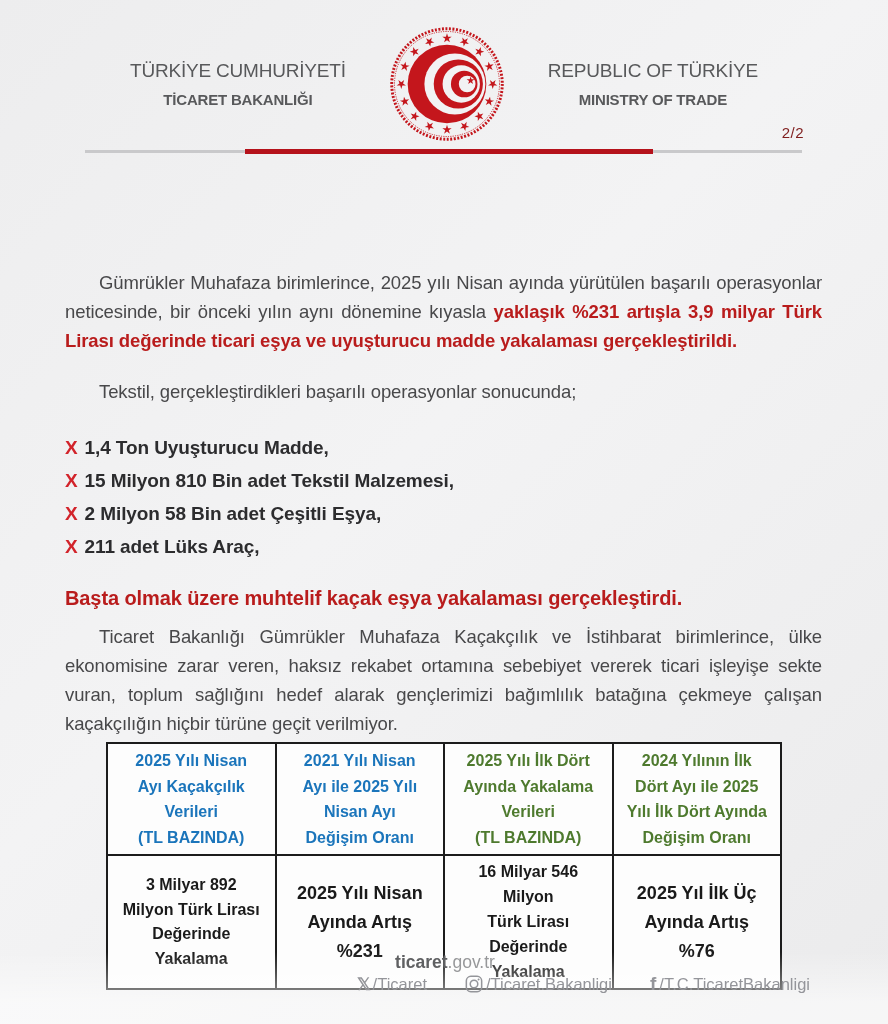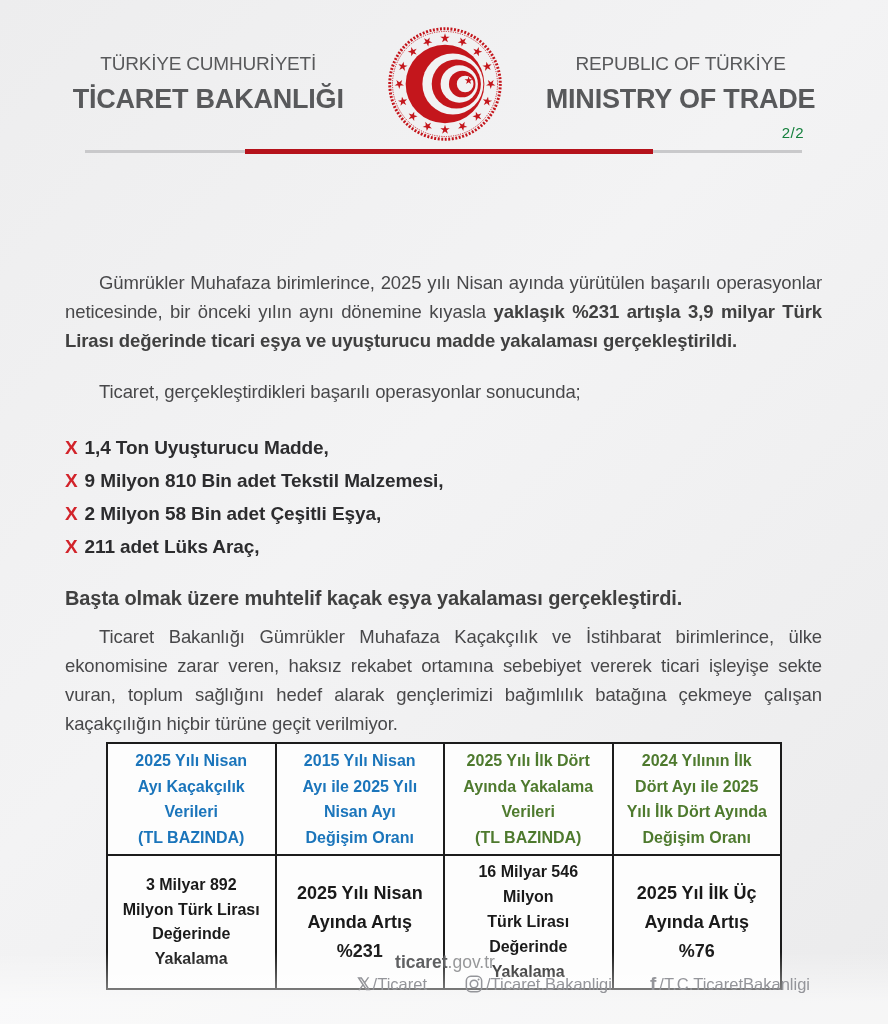--- a/index.html
+++ b/index.html
@@ -13,26 +13,26 @@
   }
   .page { position:relative; width:888px; height:1024px; }
 
   
   .header {
     display:flex; justify-content:center; align-items:center;
     gap:42px; padding-top:32px; height:136px;
   }
   .header-text { text-align:center; color:#58595b; letter-spacing:-0.2px; }
   .header-text .ln1 { font-size:19px; font-weight:400; }
-  .header-text .ln2 { font-size:27px; font-weight:700; margin-top:9px; }
+  .header-text .ln2 { font-size:15px; font-weight:700; margin-top:9px; }
   .logo-wrap { width:118px; height:118px; flex:0 0 auto; }
 
   .page-num {
     position:absolute; top:124px; right:84px;
-    color:#15803d; font-size:15px; letter-spacing:0.5px;
+    color:#7f1d1d; font-size:15px; letter-spacing:0.5px;
   }
 
   
   .divider { position:absolute; top:149px; left:85px; width:717px; height:5px; }
   .divider .gray { position:absolute; top:1px; left:0; width:100%; height:3px; background:#c9c9cb; }
   .divider .red  { position:absolute; top:0; left:160px; width:408px; height:5px; background:#b5121b; }
 
   
   .title-box {
     position:absolute; top:163px; left:65px; width:757px;
@@ -41,21 +41,21 @@
     color:#3b3b3d; letter-spacing:-0.2px; white-space:pre-line;
     background:rgba(250,250,250,0.35);
   }
 
   
   .content { position:absolute; top:268px; left:65px; width:757px; }
   .para {
     font-size:18.5px; line-height:1.57; text-align:justify;
     text-indent:34px; color:#48484a; letter-spacing:-0.1px;
   }
-  .para b, .bold-line { color:#404040; }
+  .para b, .bold-line { color:#b91c1c; }
   .p-ekipler { margin-top:22px; }
   .seizure-list { margin-top:26px; list-style:none; }
   .seizure-list li {
     font-size:19px; font-weight:700; color:#2c2c2e; line-height:1.73;
     letter-spacing:-0.1px;
   }
   .x-mark { color:#d2232a; font-weight:700; margin-right:7px; }
   .bold-line { margin-top:23px; font-size:20px; font-weight:700; letter-spacing:-0.1px; }
   .p-last { margin-top:12px; }
 
@@ -148,42 +148,42 @@
 
   <div class="divider">
     <div class="gray"></div>
     <div class="red"></div>
   </div>
 
 
   <div class="content">
     <p class="para"><span>Gümrükler Muhafaza birimlerince, 2025 yılı Nisan ayında yürütülen başarılı operasyonlar neticesinde, bir önceki yılın aynı dönemine kıyasla </span><b>yaklaşık %231 artışla 3,9 milyar Türk Lirası değerinde ticari eşya ve uyuşturucu madde yakalaması gerçekleştirildi.</b></p>
 
-    <p class="para p-ekipler">Ticaret, gerçekleştirdikleri başarılı operasyonlar sonucunda;</p>
+    <p class="para p-ekipler">Tekstil, gerçekleştirdikleri başarılı operasyonlar sonucunda;</p>
 
     <ul class="seizure-list">
       <li><span class="x-mark">X</span><span>1,4 Ton Uyuşturucu Madde,</span></li>
-      <li><span class="x-mark">X</span><span>9 Milyon 810 Bin adet Tekstil Malzemesi,</span></li>
+      <li><span class="x-mark">X</span><span>15 Milyon 810 Bin adet Tekstil Malzemesi,</span></li>
       <li><span class="x-mark">X</span><span>2 Milyon 58 Bin adet Çeşitli Eşya,</span></li>
       <li><span class="x-mark">X</span><span>211 adet Lüks Araç,</span></li>
     </ul>
 
     <p class="bold-line">Başta olmak üzere muhtelif kaçak eşya yakalaması gerçekleştirdi.</p>
 
     <p class="para p-last">Ticaret Bakanlığı Gümrükler Muhafaza Kaçakçılık ve İstihbarat birimlerince, ülke ekonomisine zarar veren, haksız rekabet ortamına sebebiyet vererek ticari işleyişe sekte vuran, toplum sağlığını hedef alarak gençlerimizi bağımlılık batağına çekmeye çalışan kaçakçılığın hiçbir türüne geçit verilmiyor.</p>
   </div>
 
   <table class="data-table">
     <tbody>
       <tr class="hdr">
         <td class="hdr-blue">2025 Yılı Nisan
 Ayı Kaçakçılık
 Verileri
 (TL BAZINDA)</td>
-        <td class="hdr-blue">2015 Yılı Nisan
+        <td class="hdr-blue">2021 Yılı Nisan
 Ayı ile 2025 Yılı
 Nisan Ayı
 Değişim Oranı</td>
         <td class="hdr-green">2025 Yılı İlk Dört
 Ayında Yakalama
 Verileri
 (TL BAZINDA)</td>
         <td class="hdr-green">2024 Yılının İlk
 Dört Ayı ile 2025
 Yılı İlk Dört Ayında

